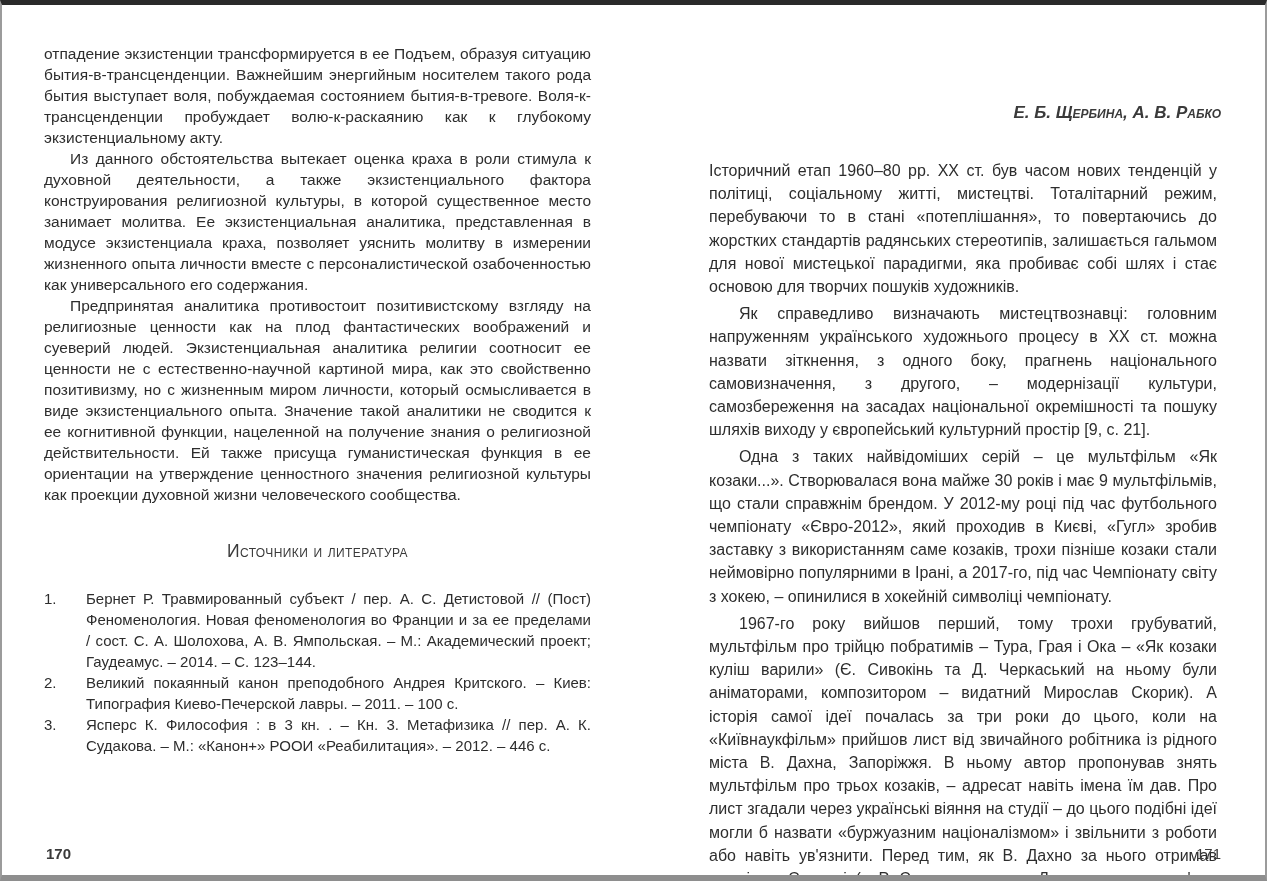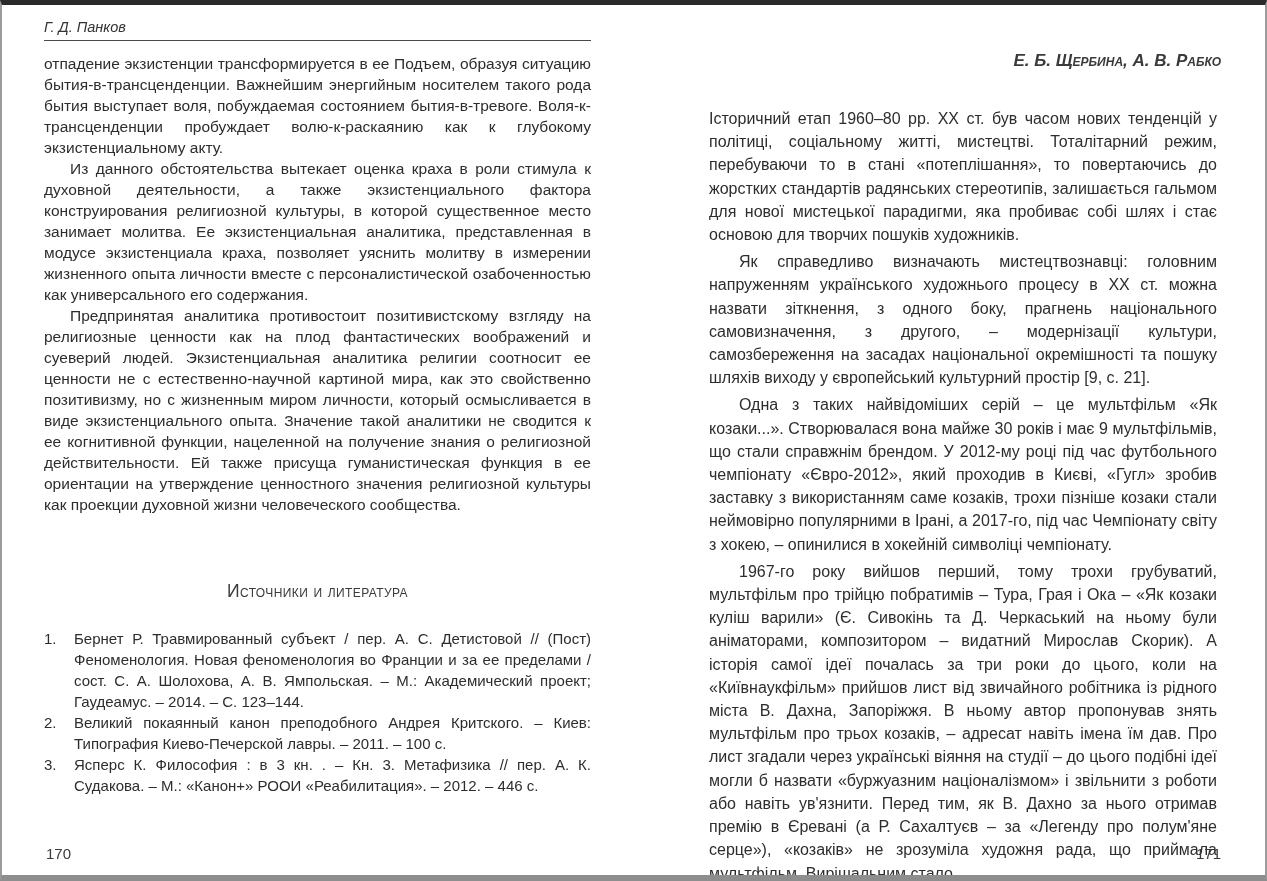--- a/index.html
+++ b/index.html
@@ -32,50 +32,50 @@
     display: flex;
     justify-content: space-between;
     font-style: italic;
     font-size: 14.5px;
     line-height: 17px;
     color: #333;
     border-bottom: 1.5px solid #4a4a4a;
     padding-bottom: 4px;
   }
 
-  .body-text { margin-top: 12px; }
+  .body-text { margin-top: 24px; }
   .body-text p {
     margin: 0;
     text-align: justify;
     font-size: 15.5px;
     line-height: 21px;
     text-indent: 26px;
     hyphens: auto;
   }
   .body-text p.no-indent { text-indent: 0; }
 
   .refs-heading {
-    margin-top: 66px;
+    margin-top: 36px;
     text-align: center;
     font-variant: small-caps;
     font-size: 17.5px;
     letter-spacing: 0.4px;
     color: #3a3a3a;
   }
   .refs {
     margin-top: 26px;
     font-size: 15px;
     line-height: 21px;
   }
   .ref { display: flex; }
   .ref-num { flex: none; width: 30px; }
-  .ref-text { flex: 1; text-align: justify; hyphens: auto; }
+  .ref-text { flex: 1; text-align: justify; hyphens: auto; margin-left: 12px; }
 
   .authors {
-    margin-top: 28px;
+    margin-top: 80px;
     text-align: right;
     font-weight: bold;
     font-style: italic;
     font-variant: small-caps;
     font-size: 17px;
     color: #3a3a3a;
   }
   .title {
     margin-top: 36px;
     text-align: center;
@@ -95,36 +95,33 @@
     hyphens: auto;
   }
   .body-right p.no-indent { text-indent: 0; }
 
   .page-number {
     position: absolute;
     top: 840px;
     font-size: 15px;
     color: #3a3a3a;
   }
-  .page-number-left { left: 44px; }
+  .page-number-left { left: 44px; font-weight: bold; }
   .page-number-right {
     left: 703px;
     width: 516px;
     text-align: right;
   }
 </style>
 </head>
 <body>
 
 <div class="spread">
 
   <div class="page page-left" lang="ru">
-    <div class="running-head">
-      <span>Г. Д. Панков</span>
-    </div>
     <div class="body-text">
       <p class="no-indent">отпадение экзистенции трансформируется в ее Подъем, образуя ситуацию бытия-в-трансценденции. Важнейшим энергийным носителем такого рода бытия выступает воля, побуждаемая состоянием бытия-в-тревоге. Воля-к-трансценденции пробуждает волю-к-раскаянию как к глубокому экзистенциальному акту.</p>
       <p>Из данного обстоятельства вытекает оценка краха в роли стимула к духовной деятельности, а также экзистенциального фактора конструирования религиозной культуры, в которой существенное место занимает молитва. Ее экзистенциальная аналитика, представленная в модусе экзистенциала краха, позволяет уяснить молитву в измерении жизненного опыта личности вместе с персоналистической озабоченностью как универсального его содержания.</p>
       <p>Предпринятая аналитика противостоит позитивистскому взгляду на религиозные ценности как на плод фантастических воображений и суеверий людей. Экзистенциальная аналитика религии соотносит ее ценности не с естественно-научной картиной мира, как это свойственно позитивизму, но с жизненным миром личности, который осмысливается в виде экзистенциального опыта. Значение такой аналитики не сводится к ее когнитивной функции, нацеленной на получение знания о религиозной действительности. Ей также присуща гуманистическая функция в ее ориентации на утверждение ценностного значения религиозной культуры как проекции духовной жизни человеческого сообщества.</p>
     </div>
     <div class="refs-heading">Источники и литература</div>
     <div class="refs">
       <div class="ref">
         <span class="ref-num">1.</span>
         <span class="ref-text">Бернет Р. Травмированный субъект / пер. А. С. Детистовой // (Пост) Феноменология. Новая феноменология во Франции и за ее пределами / сост. С. А. Шолохова, А. В. Ямпольская. – М.: Академический проект; Гаудеамус. – 2014. – С. 123–144.</span>

